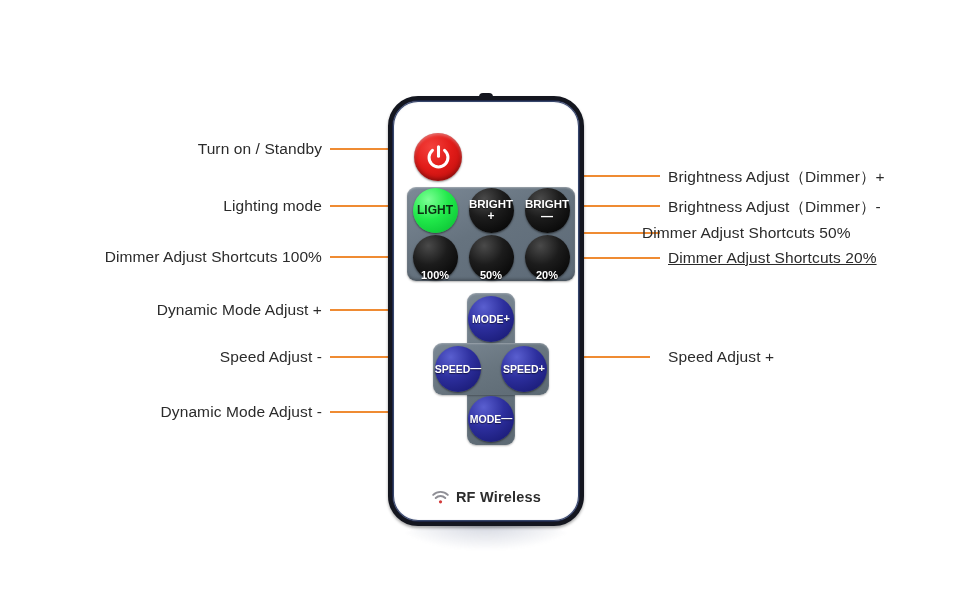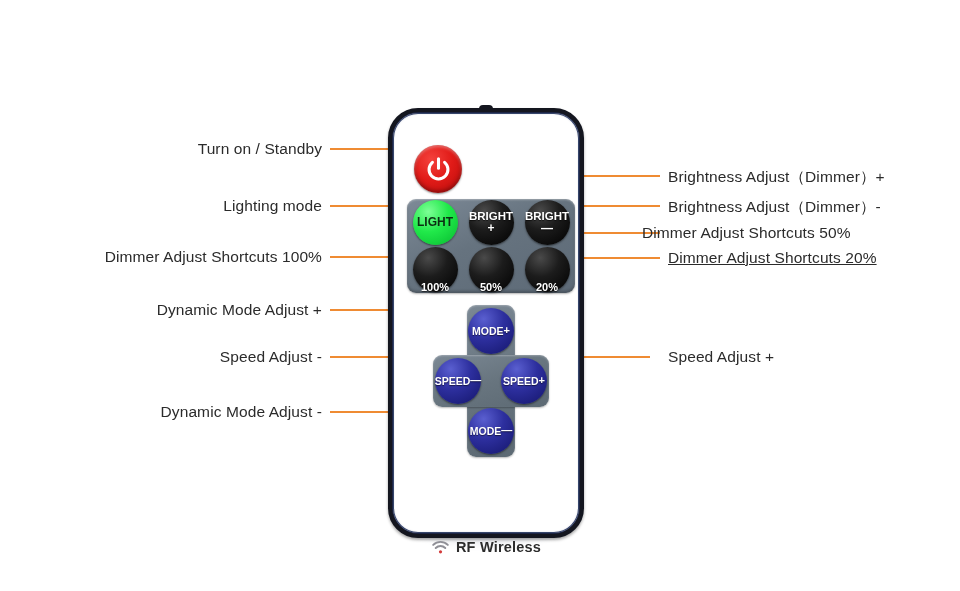--- a/index.html
+++ b/index.html
@@ -19,21 +19,21 @@
     font-size:15.5px;
     color:#2b2b2b;
     white-space:nowrap;
     letter-spacing:.1px;
   }
   .label.r{text-align:right;}
   .label.l{text-align:left;}
 
   
   #remote{
-    position:absolute;left:388px;top:108px;width:196px;height:430px;
+    position:absolute;left:388px;top:96px;width:196px;height:430px;
     border-radius:30px;
     background:#ffffff;
     border:5px solid #14161f;
     box-sizing:border-box;
     box-shadow:0 0 0 1px #3b4a6b inset, 0 2px 3px rgba(0,0,0,.35);
     overflow:visible;
     text-align:right;
   }
   #remote::before{ 
     content:"";position:absolute;left:-1px;top:-1px;right:-1px;bottom:-1px;
@@ -108,21 +108,21 @@
   }
   .dbtn .sub{font-size:11px;font-weight:bold;margin-top:-1px;}
   #btn-mode-plus{left:35px;top:3px;}
   #btn-mode-minus{left:35px;top:103px;}
   #btn-speed-minus{left:2px;top:53px;}
   #btn-speed-plus{left:68px;top:53px;}
 
   
   #rf{
     position:absolute;left:0;right:0;top:388px;
-    display:flex;align-items:center;justify-content:center;gap:6px;margin-top:38px;
+    display:flex;align-items:center;justify-content:center;gap:6px;
   }
   #rf .txt{font-size:14.5px;color:#2c2c2c;font-weight:600;letter-spacing:.2px;}
 </style>
 </head>
 <body>
 
 <div id="stage">
 
   <svg id="leaders" viewBox="0 0 960 591" width="960" height="591">
     <g stroke="#ef8b33" stroke-width="2.1" fill="none">

